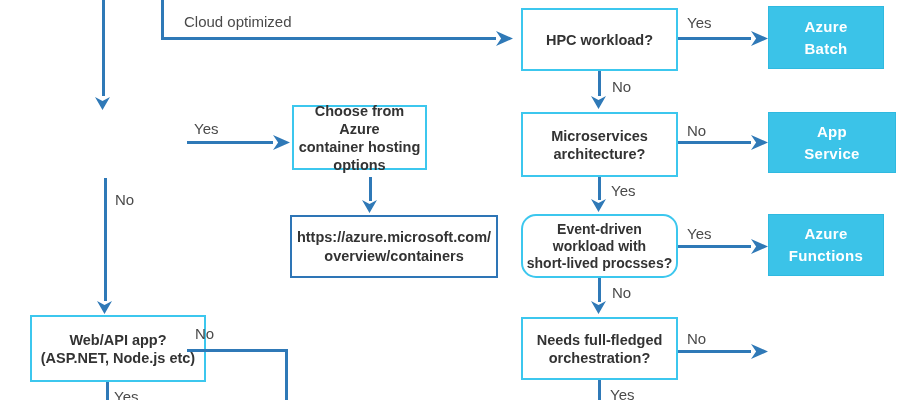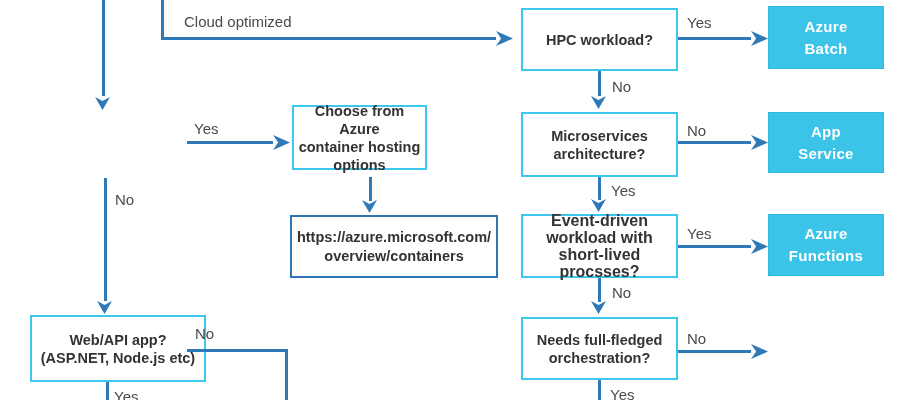--- a/index.html
+++ b/index.html
@@ -16,21 +16,21 @@
     position:relative;width:920px;height:400px;background:#ffffff;
     overflow:hidden;font-family:"Liberation Sans", sans-serif;
   }
   
   .dbox{
     position:absolute;background:#ffffff;border:2.5px solid var(--decision-border);
     display:flex;align-items:center;justify-content:center;text-align:center;
     color:var(--node-text);font-size:14.5px;line-height:18px;font-weight:600;
     box-sizing:border-box;
   }
-  .dbox.small{font-size:16px;line-height:17px;}
+  .dbox.small{font-size:14px;line-height:17px;border-radius:15px;}
   .dbox.urlbox{border:2.5px solid var(--url-border);font-size:14.5px;line-height:19px;}
   .ln{display:block;}
   
   .rbox{
     position:absolute;background:var(--result-fill);border:1px solid var(--result-border);
     display:flex;align-items:center;justify-content:center;text-align:center;
     color:#ffffff;font-weight:bold;font-size:15px;line-height:22px;letter-spacing:0.3px;
     box-sizing:border-box;
   }
   
@@ -160,21 +160,21 @@
   <div class="vline" style="left:598px;top:380px;height:20px"></div>
   <div class="elabel" style="left:610px;top:386px">Yes</div>
 
   <div class="rbox" style="left:768px;top:6px;width:116px;height:63px">
     <div>
       <span class="ln">Azure</span>
       <span class="ln">Batch</span>
     </div>
   </div>
 
-  <div class="rbox" style="left:768px;top:112px;width:116px;height:61px">
+  <div class="rbox" style="left:768px;top:112px;width:128px;height:61px">
     <div>
       <span class="ln">App</span>
       <span class="ln">Service</span>
     </div>
   </div>
 
   <div class="rbox" style="left:768px;top:214px;width:116px;height:62px">
     <div>
       <span class="ln">Azure</span>
       <span class="ln">Functions</span>

